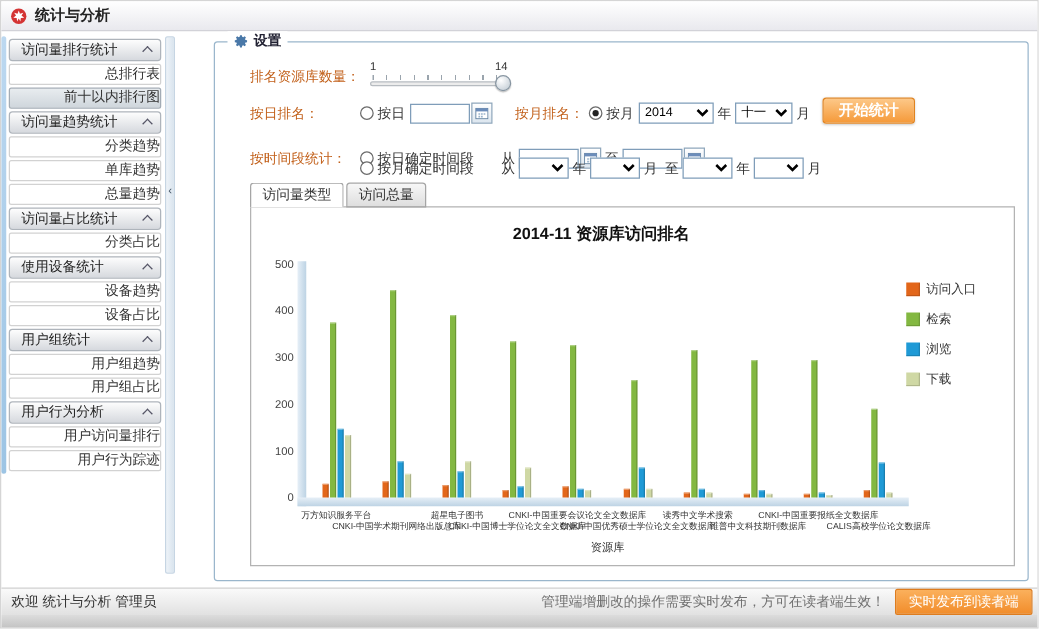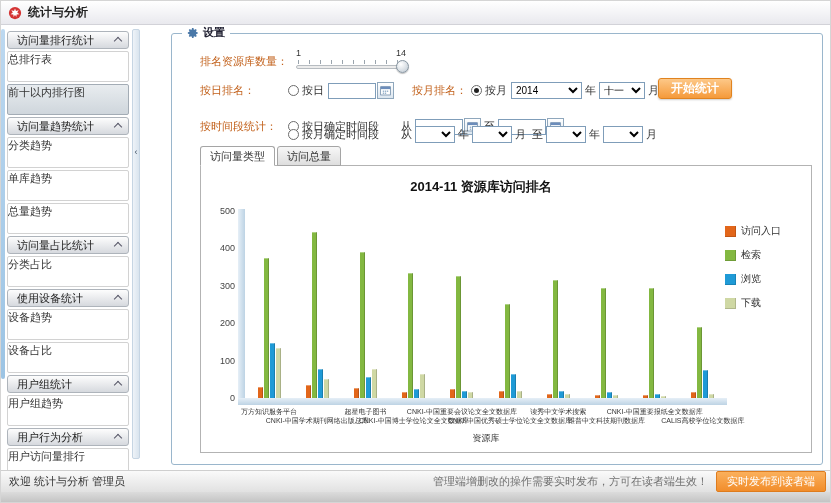--- a/index.html
+++ b/index.html
@@ -17,23 +17,23 @@
     background:linear-gradient(180deg,#bcd8f0,#9cc4e4); border-radius:2px; }
 
   
   .sidebar { position:absolute; top:28px; left:6px; width:122px; }
   .section-header { height:18px; line-height:17px; margin-top:2px;
     background:linear-gradient(#fdfdfd,#d6d9de); border:1px solid #aeb4bb; border-radius:3px;
     font-size:11px; color:#222; padding:0 7px 0 9px; display:flex; justify-content:space-between;
     align-items:center; cursor:pointer; }
   .chev { width:6px; height:6px; border-left:1px solid #556; border-top:1px solid #556;
     transform:rotate(45deg); margin-top:2px; }
-  .nav-item { height:31px; line-height:15px; margin-top:2px; background:#fff;
+  .nav-item { height:17px; line-height:15px; margin-top:2px; background:#fff;
     border:1px solid #d2d2d2; border-radius:2px; font-size:11px; color:#333;
-    text-align:left; cursor:pointer; }
+    text-align:right; cursor:pointer; }
   .nav-item.active { background:linear-gradient(#e8ecef,#cfd6dc); border-color:#a3acb5; }
 
   
   .collapse-strip { position:absolute; left:131px; top:28px; width:8px; height:430px;
     background:linear-gradient(90deg,#eef3f8,#d9e4ee); border:1px solid #c6d5e3; border-radius:2px; }
   .collapse-arrow { position:absolute; top:118px; left:0; width:100%; text-align:center;
     font-size:9px; color:#456; line-height:9px; }
 
   
   .settings-panel { position:absolute; left:170px; top:32px; width:652px; height:432px;
@@ -67,21 +67,21 @@
   
   .radio { display:inline-block; width:11px; height:11px; border:1px solid #6b6b6b; border-radius:50%;
     background:#fff; position:relative; flex:none; cursor:pointer; }
   .radio.checked::after { content:""; position:absolute; left:2px; top:2px; width:5px; height:5px;
     background:#222; border-radius:50%; }
 
   .text-input { width:48px; height:16px; border:1px solid #7f9db9; font-size:10px; padding:0 2px; }
   .cal-btn { width:17px; height:17px; border:1px solid #8fa7bc; background:linear-gradient(#ffffff,#dce6ef);
     margin-left:1px; display:inline-flex; align-items:center; justify-content:center; cursor:pointer; padding:0; }
   .sel { height:17px; font-size:10px; border:1px solid #7f9db9; background:#fff; }
-  .sel-year { width:71px; }
+  .sel-year { width:60px; }
   .sel-month { width:46px; }
   .sel-sm { width:40px; }
   .gap18 { width:18px; flex:none; }
 
   .start-btn { position:absolute; left:486px; top:44px; height:21px; padding:0 12px;
     background:linear-gradient(#fdc888,#f59a3a); border:1px solid #e0831f; border-radius:3px;
     color:#fff; font-size:12px; font-weight:bold; cursor:pointer; box-shadow:0 1px 2px rgba(0,0,0,.2); }
 
   
   .tabs { position:absolute; left:28px; top:112px; display:flex; z-index:2; }
@@ -164,20 +164,21 @@
         <span>使用设备统计</span>
         <span class="chev"></span>
       </div>
       <div class="nav-item">设备趋势</div>
       <div class="nav-item">设备占比</div>
       <div class="section-header">
         <span>用户组统计</span>
         <span class="chev"></span>
       </div>
       <div class="nav-item">用户组趋势</div>
+      <div class="nav-item">用户组占比</div>
       <div class="section-header">
         <span>用户行为分析</span>
         <span class="chev"></span>
       </div>
       <div class="nav-item">用户访问量排行</div>
       <div class="nav-item">用户行为踪迹</div>
     </div>
 
   <div class="collapse-strip">
     <span class="collapse-arrow">‹</span>

